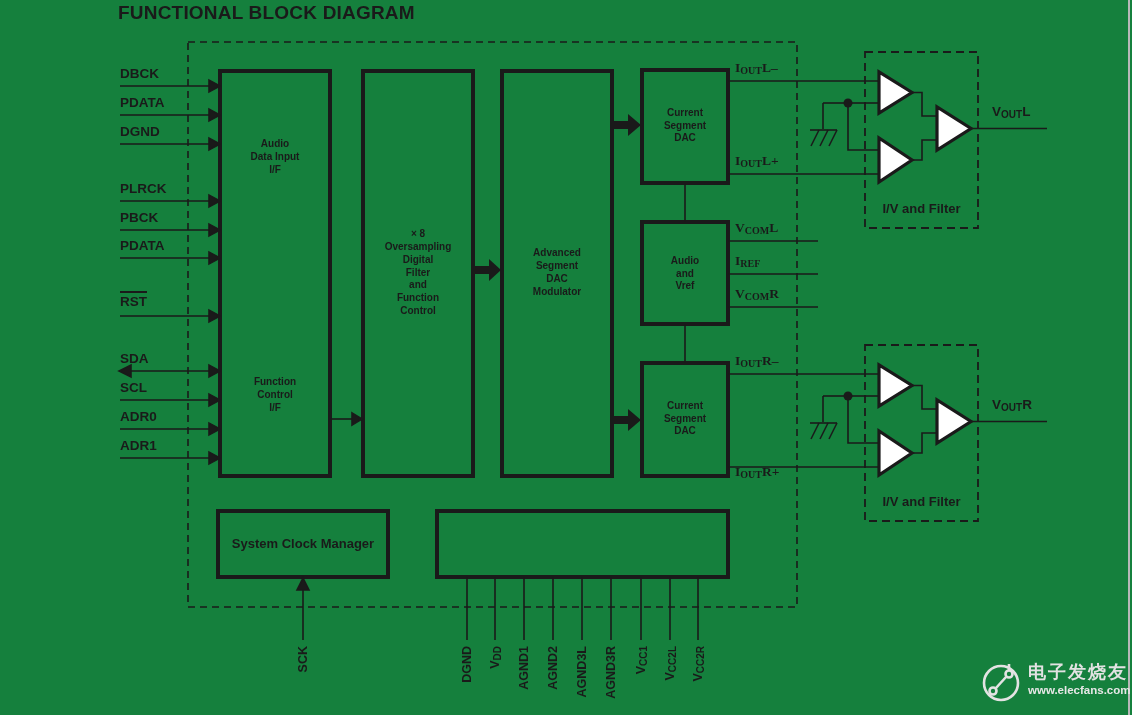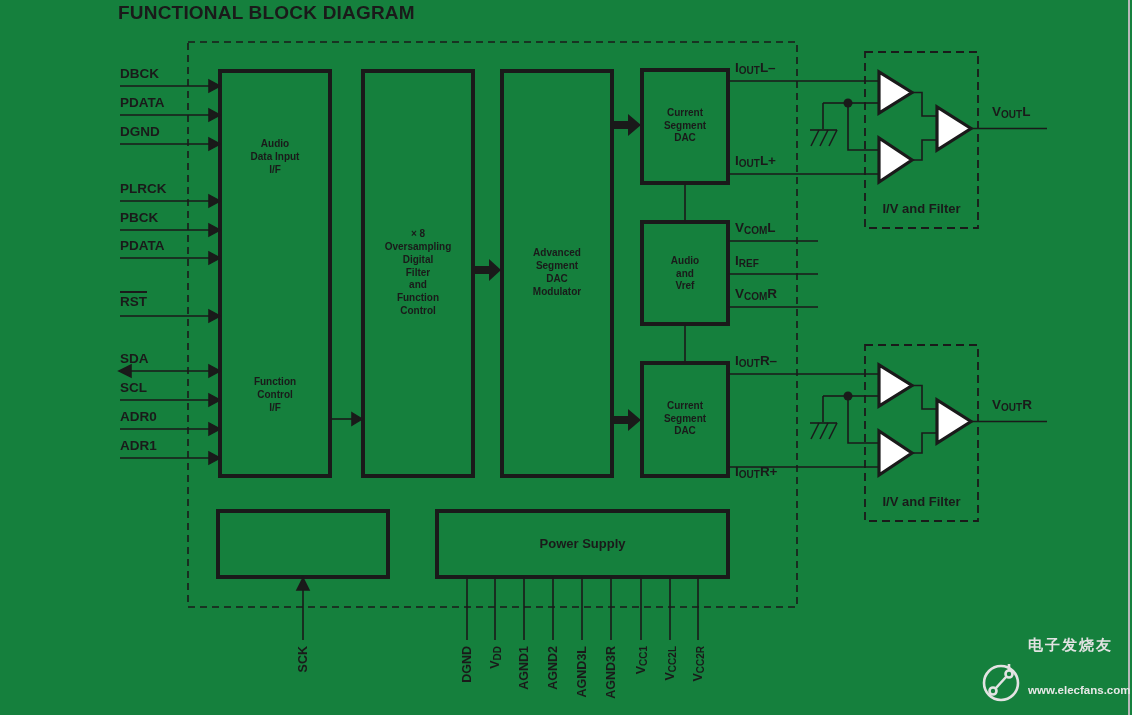--- a/index.html
+++ b/index.html
@@ -9,36 +9,36 @@
   }
   svg{position:absolute;left:0;top:0;}
   .title{
     position:absolute;left:118px;top:2px;font-size:19px;font-weight:bold;
     letter-spacing:0.2px;white-space:nowrap;
   }
   .pin{
     position:absolute;font-size:13.5px;font-weight:bold;white-space:nowrap;line-height:16px;
   }
   .pin.l{left:120px;}
-  .pin.r{left:735px;}
+  .pin.r{left:735px;font-family:Liberation Serif, serif;}
   .pin.vout{left:992px;}
   .sb{font-size:10px;vertical-align:-2px;letter-spacing:0;}
   .ov{border-top:2px solid #1a1a1a;padding-top:1px;}
   .blk{
     position:absolute;display:flex;align-items:center;justify-content:center;
     text-align:center;font-size:10px;font-weight:bold;line-height:1.28;
     white-space:pre-line;
   }
   .bpin{
     position:absolute;top:646px;width:78px;text-align:right;
     font-size:12.5px;font-weight:bold;white-space:nowrap;line-height:16px;
     transform:rotate(-90deg) translateX(-100%);transform-origin:0 0;
   }
   .wm-cn{
-    position:absolute;left:1028px;top:636px;font-size:15px;font-weight:bold;
+    position:absolute;left:1028px;top:660px;font-size:18px;font-weight:bold;
     color:#e2e2e2;letter-spacing:2px;white-space:nowrap;
   }
   .wm-url{
     position:absolute;left:1028px;top:684px;font-size:11.5px;font-weight:bold;
     color:#e7e7e7;white-space:nowrap;
   }
 </style>
 </head>
 <body>
 
@@ -217,21 +217,21 @@
 Modulator</div>
   <div class="blk" style="left:643px;top:92px;width:84px;height:68px">Current
 Segment
 DAC</div>
   <div class="blk" style="left:643px;top:240px;width:84px;height:68px">Audio
 and
 Vref</div>
   <div class="blk" style="left:643px;top:385px;width:84px;height:68px">Current
 Segment
 DAC</div>
-  <div class="blk" style="left:439px;top:513px;width:287px;height:62px;font-size:13px">Power Supply</div>
+  <div class="blk" style="left:220px;top:513px;width:166px;height:62px;font-size:13px">System Clock Manager</div>
   <div class="blk" style="left:866px;top:198px;width:111px;height:22px;font-size:13px">I/V and Filter</div>
   <div class="blk" style="left:866px;top:491px;width:111px;height:22px;font-size:13px">I/V and Filter</div>
 
   <div class="pin r" style="top:60px"><span>I</span><span class="sb">OUT</span><span>L–</span></div>
   <div class="pin r" style="top:153px"><span>I</span><span class="sb">OUT</span><span>L+</span></div>
   <div class="pin r" style="top:220px"><span>V</span><span class="sb">COM</span><span>L</span></div>
   <div class="pin r" style="top:253px"><span>I</span><span class="sb">REF</span><span></span></div>
   <div class="pin r" style="top:286px"><span>V</span><span class="sb">COM</span><span>R</span></div>
   <div class="pin r" style="top:353px"><span>I</span><span class="sb">OUT</span><span>R–</span></div>
   <div class="pin r" style="top:464px"><span>I</span><span class="sb">OUT</span><span>R+</span></div>

